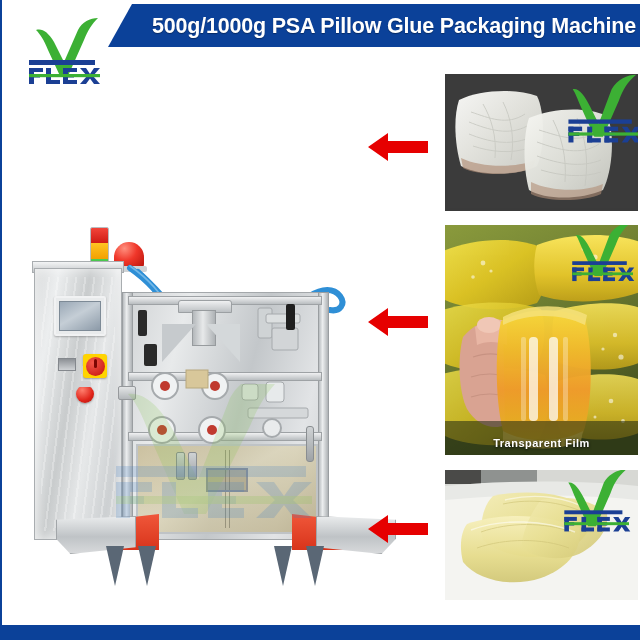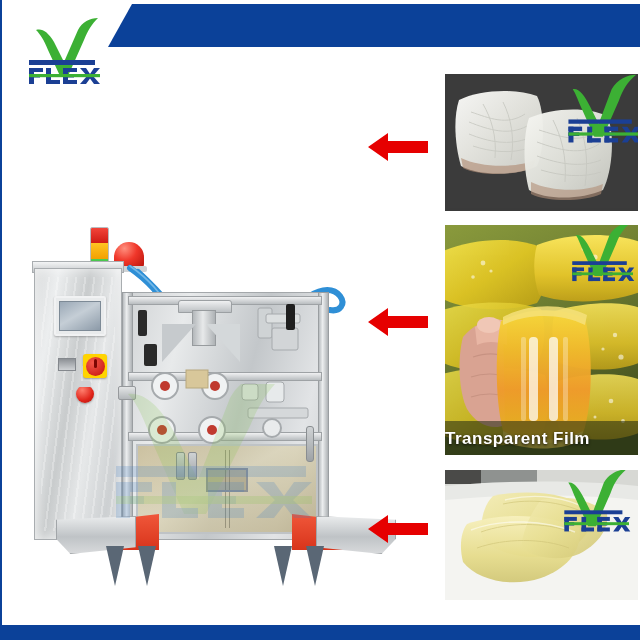--- a/index.html
+++ b/index.html
@@ -222,22 +222,22 @@
   .arrow-1{left:364px;top:130px;}
   .arrow-2{left:364px;top:305px;}
   .arrow-3{left:364px;top:512px;}
 
   
   .panel{position:absolute;left:443px;width:193px;overflow:hidden;}
   .p1{top:74px;height:137px;background:#3a3a3a;}
   .p2{top:225px;height:230px;background:#6d7a33;}
   .p3{top:470px;height:130px;background:#f2f2f0;}
   .caption{
-    position:absolute;left:0;right:0;bottom:6px;
-    color:#ffffff;font-size:17px;font-weight:bold;letter-spacing:.5px;
+    position:absolute;left:0;right:0;bottom:6px;text-align:center;
+    color:#ffffff;font-size:11px;font-weight:bold;letter-spacing:.5px;
     text-shadow:0 1px 3px rgba(0,0,0,.85);
   }
 
   
   .bottom-bar{position:absolute;left:0;bottom:0;width:640px;height:15px;background:#0b4199;}
 </style>
 </head>
 <body>
 
 <div id="page">
@@ -259,20 +259,21 @@
           <rect x="43" y="54" width="14" height="4"></rect>
           <rect x="43" y="60" width="11" height="3.5"></rect>
           <rect x="43" y="66" width="14" height="4"></rect>
         <path d="M60 54 L66 54 L70 60 L74 54 L80 54 L73 62 L80 70 L74 70 L70 64.5 L66 70 L60 70 L67 62 Z"></path>
       </g>
       <rect x="9" y="60" width="71" height="3.2" fill="#3cb034"></rect>
     </svg>
   </div>
 
   <div class="banner"></div>
+  <div class="banner-title">500g/1000g PSA Pillow Glue Packaging Machine</div>
 
   <div class="machine-photo">
 
     <div class="tower">
       <i class="tw-r"></i>
         <i class="tw-y"></i>
         <i class="tw-g"></i>
     </div>
     <div class="beacon"></div>
 

